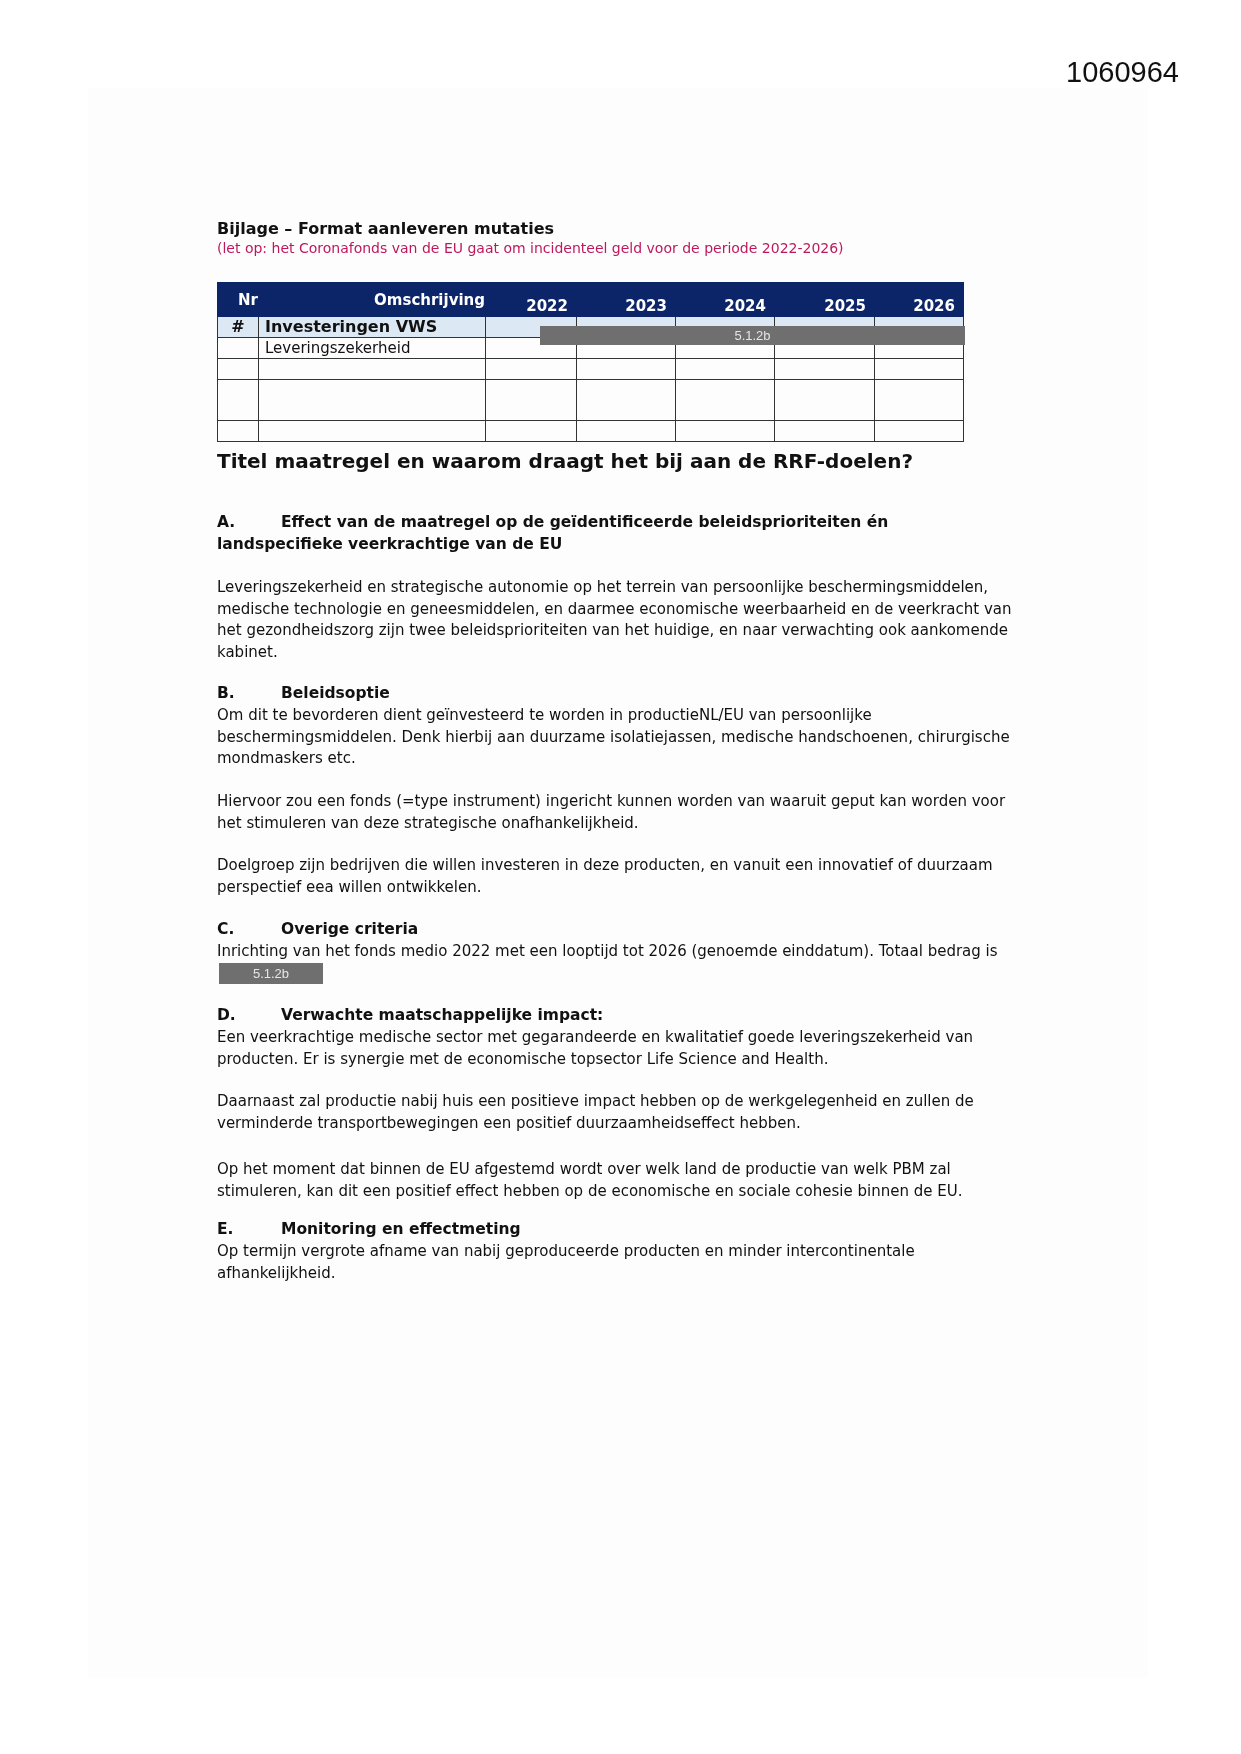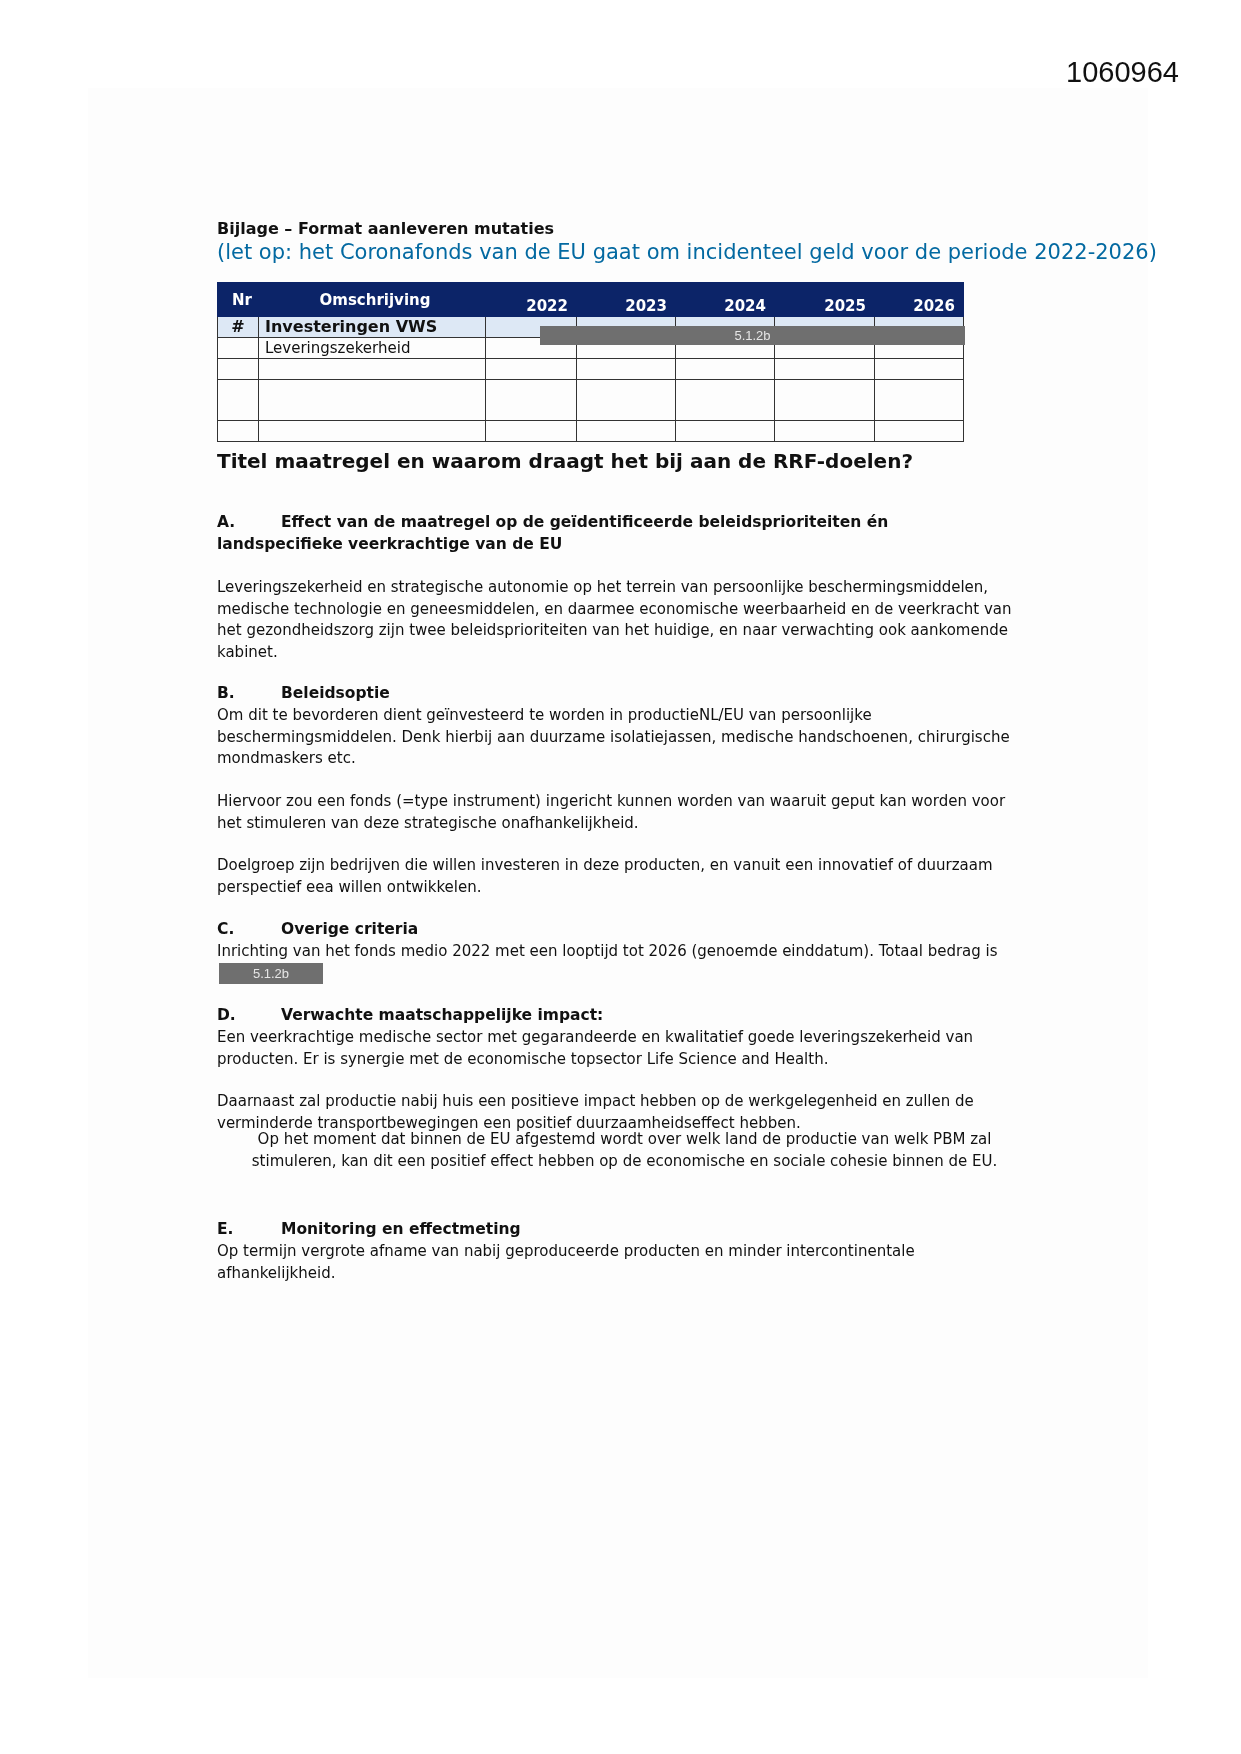--- a/index.html
+++ b/index.html
@@ -12,32 +12,32 @@
   .page-tint {
     position: absolute; left: 88px; top: 88px; width: 1060px; height: 1590px;
     background: #fdfdfd;
   }
   .doc-number {
     position: absolute; right: 62px; top: 56px;
     font-family: "Liberation Sans", sans-serif; font-size: 29px; color: #111;
   }
   .abs { position: absolute; left: 217px; }
   .title { top: 219px; font-size: 16px; font-weight: bold; }
-  .subtitle { top: 240px; font-size: 21px; color: #0369a1; }
+  .subtitle { top: 240px; font-size: 14px; color: #be185d; }
   table.mut {
     position: absolute; left: 217px; top: 282px; width: 746px;
     border-collapse: collapse; table-layout: fixed;
     font-size: 15px;
   }
   table.mut td, table.mut th {
     border: 1px solid #333; padding: 0 0 0 6px; height: 20px; line-height: 18px;
     overflow: hidden; white-space: nowrap;
   }
   table.mut th {
-    background: #0c2468; color: #ffffff; font-weight: bold; text-align: center;
+    background: #0c2468; color: #ffffff; font-weight: bold; text-align: right;
     border-color: #0c2468;
   }
   table.mut th.year { text-align: right; padding: 13px 8px 0 0; }
   table.mut tr.group td { background: #dde8f5; font-weight: bold; font-size: 16px; }
   table.mut tr.group td.nr { text-align: center; padding: 0; }
   table.mut tr.tall td { height: 40px; }
   .redact-bar {
     position: absolute; background: #6f6f6f; color: #e6e6e6;
     font-family: "Liberation Sans", sans-serif; font-size: 13px;
     text-align: center; line-height: 19px;
@@ -154,18 +154,18 @@
 </div>
 <div class="abs para" style="top:941px;">
   <span>Inrichting van het fonds medio 2022 met een looptijd tot 2026 (genoemde einddatum). Totaal bedrag is</span><span class="redact-inline">5.1.2b</span>
 </div>
 
 <div class="abs section-head" style="top:1006px;">
   <span class="letter">D.</span><span>Verwachte maatschappelijke impact:</span>
 </div>
 <div class="abs para" style="top:1027px;">Een veerkrachtige medische sector met gegarandeerde en kwalitatief goede leveringszekerheid van producten. Er is synergie met de economische topsector Life Science and Health.</div>
 <div class="abs para" style="top:1091px;">Daarnaast zal productie nabij huis een positieve impact hebben op de werkgelegenheid en zullen de verminderde transportbewegingen een positief duurzaamheidseffect hebben.</div>
-<div class="abs para" style="top:1129px; width:815px;text-align:center;">Op het moment dat binnen de EU afgestemd wordt over welk land de productie van welk PBM zal stimuleren, kan dit een positief effect hebben op de economische en sociale cohesie binnen de EU.</div>
+<div class="abs para" style="top:1159px; width:815px;">Op het moment dat binnen de EU afgestemd wordt over welk land de productie van welk PBM zal stimuleren, kan dit een positief effect hebben op de economische en sociale cohesie binnen de EU.</div>
 
 <div class="abs section-head" style="top:1220px;">
   <span class="letter">E.</span><span>Monitoring en effectmeting</span>
 </div>
 <div class="abs para" style="top:1241px; width:780px;">Op termijn vergrote afname van nabij geproduceerde producten en minder intercontinentale afhankelijkheid.</div>
 
 </body></html>

